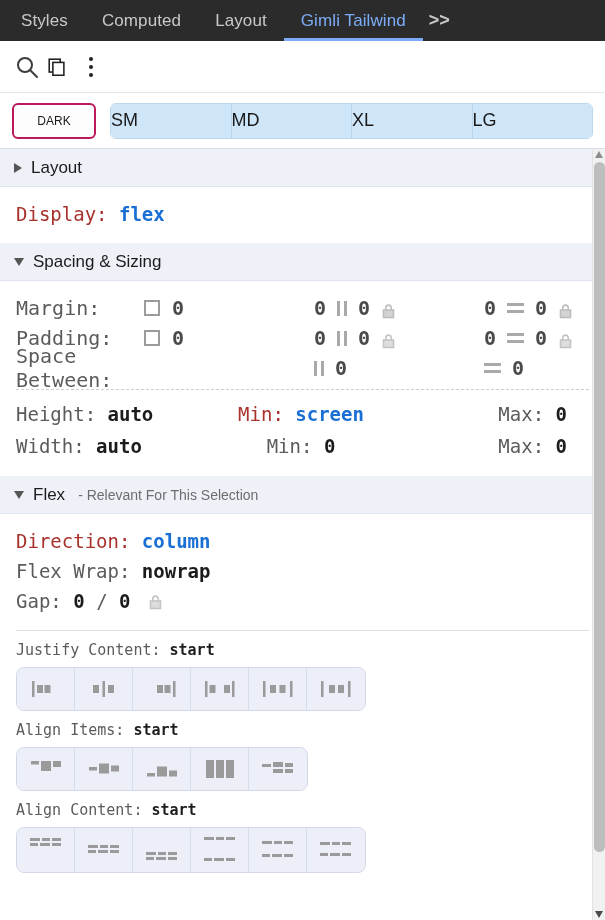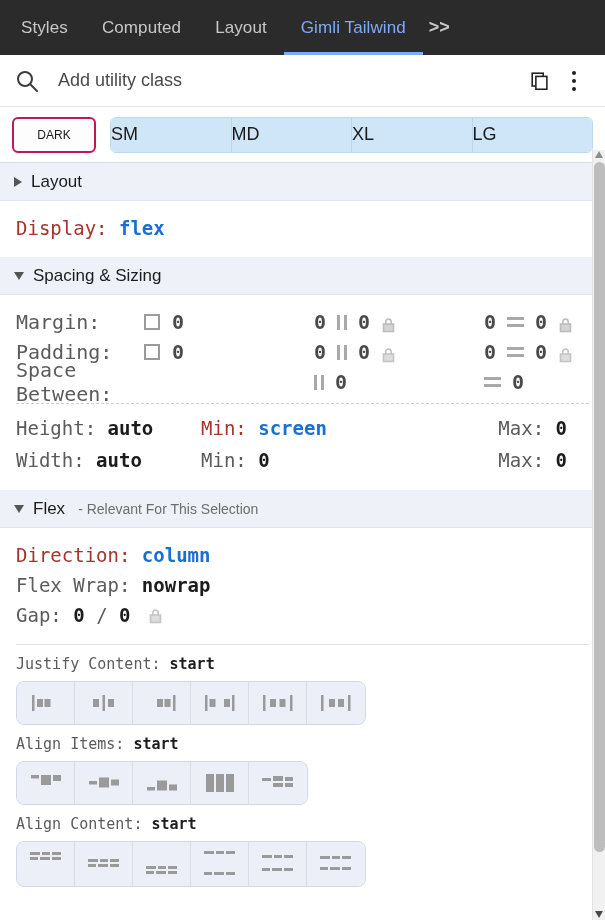--- a/index.html
+++ b/index.html
@@ -6,21 +6,21 @@
   html, body {
     width: 605px; height: 920px;
     background: #ffffff;
     font-family: "Liberation Sans", sans-serif;
     overflow: hidden;
   }
   body { position: relative; }
 
   
   .tabbar {
-    height: 55px;
+    height: 41px;
     background: #2b2b2b;
     display: flex;
     align-items: stretch;
     padding-left: 4px;
   }
   .tab {
     display: flex; align-items: center;
     padding: 0 17px;
     color: #c8c8c8;
     font-size: 17px;
@@ -155,21 +155,21 @@
   .vbars { display: inline-flex; gap: 4px; }
   .vbars i { width: 3px; height: 15px; background: #a9a9a9; display: block; }
   .hbars { display: inline-flex; flex-direction: column; gap: 4px; }
   .hbars i { width: 17px; height: 3px; background: #a9a9a9; display: block; }
   .lock { width: 15px; height: 16px; opacity:.65; }
 
   .hr-dot { border: none; border-top: 1px dashed #cfcfcf; margin: 6px 0 8px 0; }
 
   .size-row { display: flex; align-items: center; height: 32px; font-size: 19px; }
   .sz-1 { width: 185px; flex: 0 0 auto; }
-  .sz-2 { width: 200px; flex: 0 0 auto; text-align: left; }
+  .sz-2 { width: 200px; flex: 0 0 auto; text-align: center; }
   .sz-3 { flex: 1 1 auto; text-align: right; padding-right: 22px; }
 
   
   .opt-label { font-size: 15px; color: #5b5b5b; margin: 10px 0 8px 0; }
   .opt-group {
     display: inline-flex;
     border: 1px solid #d3d8e6;
     border-radius: 8px;
     overflow: hidden;
     background: #eceff8;
@@ -234,21 +234,20 @@
     </div>
 </div>
 
 <div class="searchbar">
   <span class="search-icon">
     <svg viewBox="0 0 26 26" width="26" height="26" fill="none" stroke="#3c3c3c" stroke-width="2">
       <circle cx="11" cy="11" r="7"></circle>
         <line x1="16" y1="16" x2="23" y2="23" stroke-linecap="round"></line>
     </svg>
   </span>
-  <input class="search-input" type="text" placeholder="Add utility class" style="">
   <span class="icon-btn">
     <svg viewBox="0 0 24 24" width="22" height="22" fill="none" stroke="#202020" stroke-width="1.7">
       <rect x="3.5" y="3.5" width="12" height="14"></rect>
       <rect x="7.5" y="7" width="12" height="14" fill="#fff"></rect>
     </svg>
   </span>
   <span class="icon-btn">
     <span class="kebab">
         <i></i>
         <i></i>

